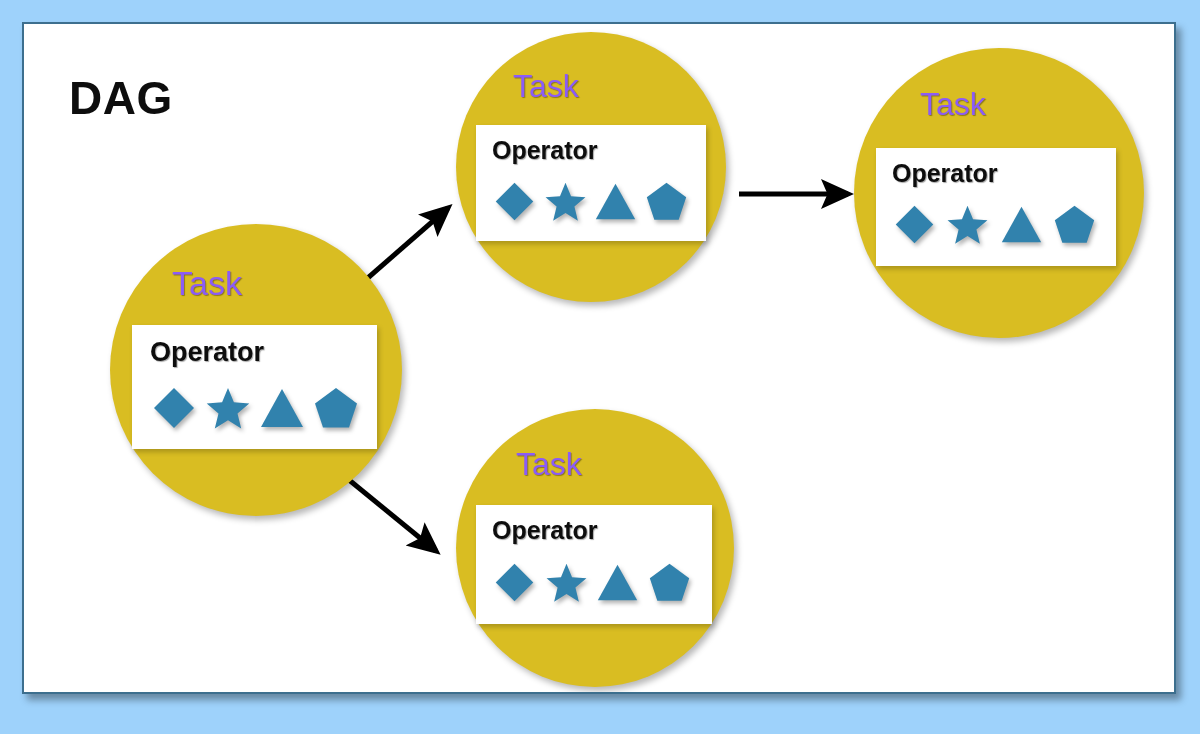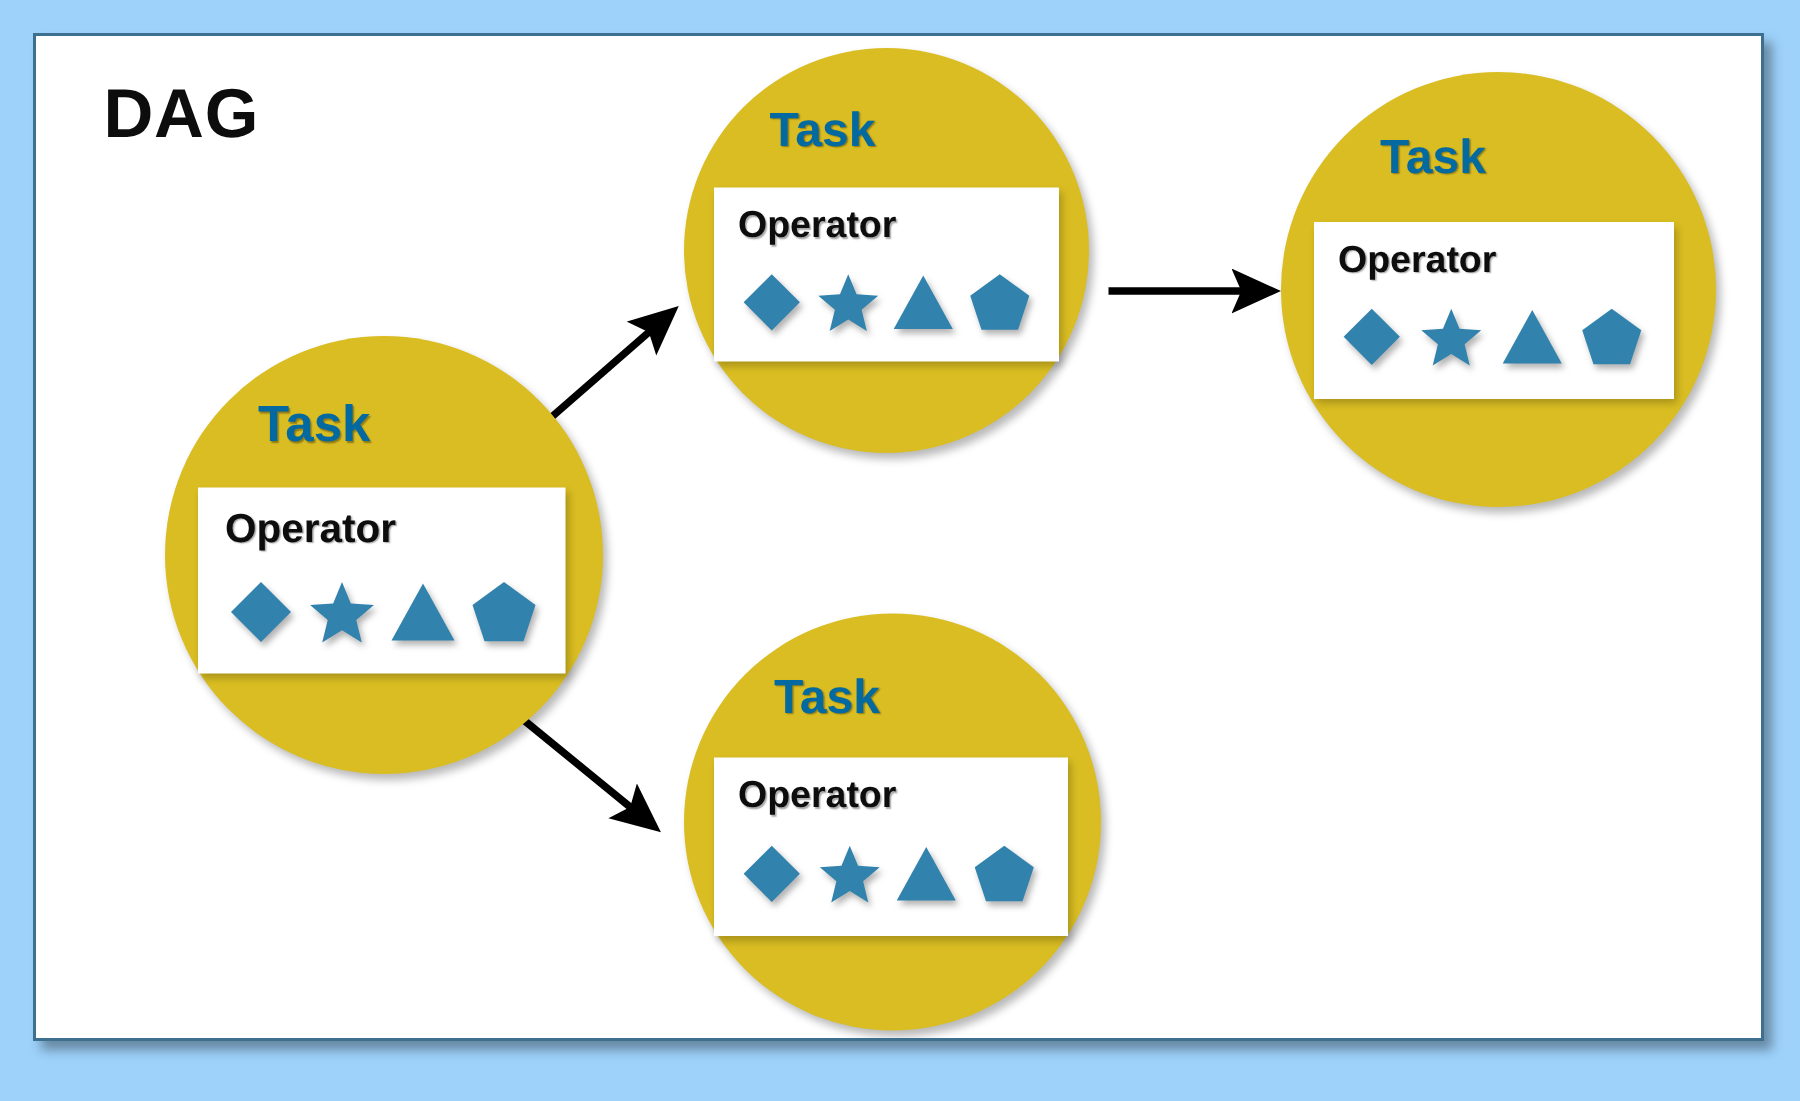--- a/index.html
+++ b/index.html
@@ -24,21 +24,21 @@
     height: 672px;
     background: #ffffff;
     border: 2px solid #3d6f8e;
     box-sizing: border-box;
     box-shadow: 5px 6px 7px rgba(0,0,0,0.35);
     overflow: hidden;
   }
   #dag-title {
     position: absolute;
     left: 45px;
-    top: 28px;
+    top: 51px;
     font-size: 46px;
     font-weight: bold;
     color: #0d0d0d;
     letter-spacing: 0.5px;
     line-height: 1;
   }
 
   
   .task-node {
     position: absolute;
@@ -48,22 +48,22 @@
     left: 0;
     top: 0;
     width: 100%;
     height: 100%;
     border-radius: 50%;
     background: #d9bd22;
     box-shadow: 3px 4px 6px rgba(0,0,0,0.28);
   }
   .task-label {
     position: absolute;
-    font-weight: bold;
-    color: #0369a1;
+    font-weight: normal;
+    color: #8b5cf6;
     white-space: nowrap;
     text-shadow: 1px 1px 1px rgba(0,0,0,0.35);
   }
   .operator-box {
     position: absolute;
     background: #ffffff;
     box-shadow: 2px 3px 5px rgba(0,0,0,0.22);
   }
   .operator-label {
     position: absolute;

